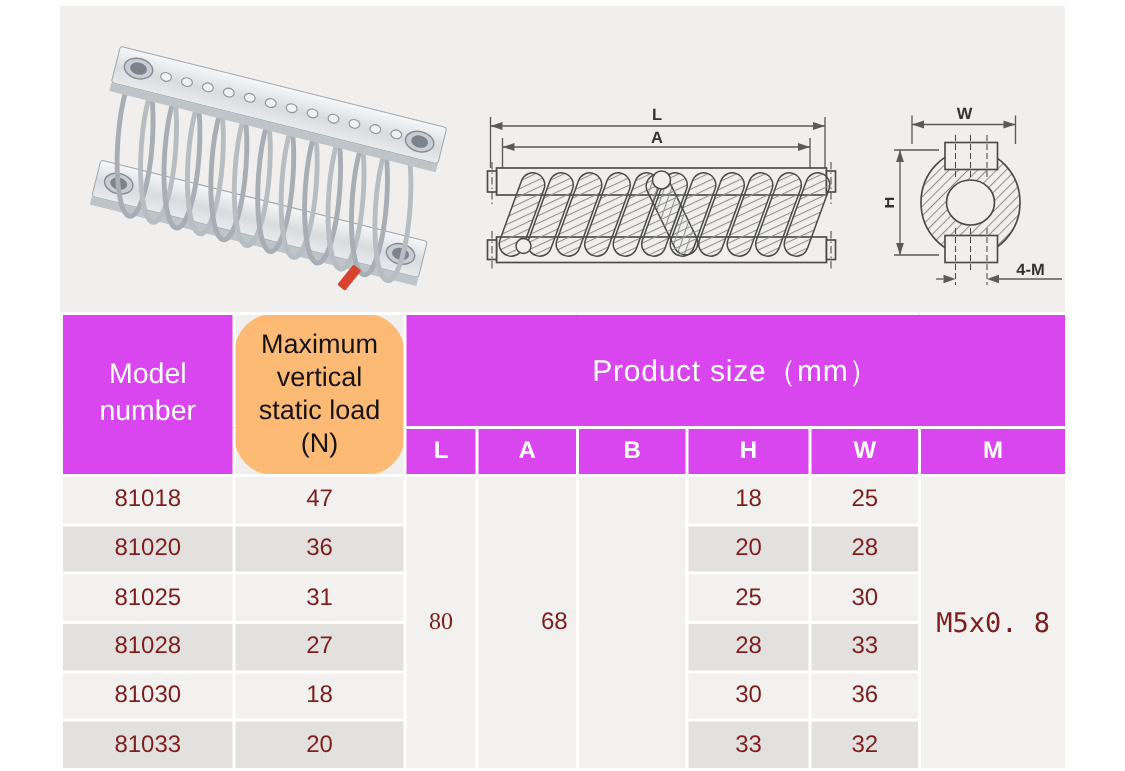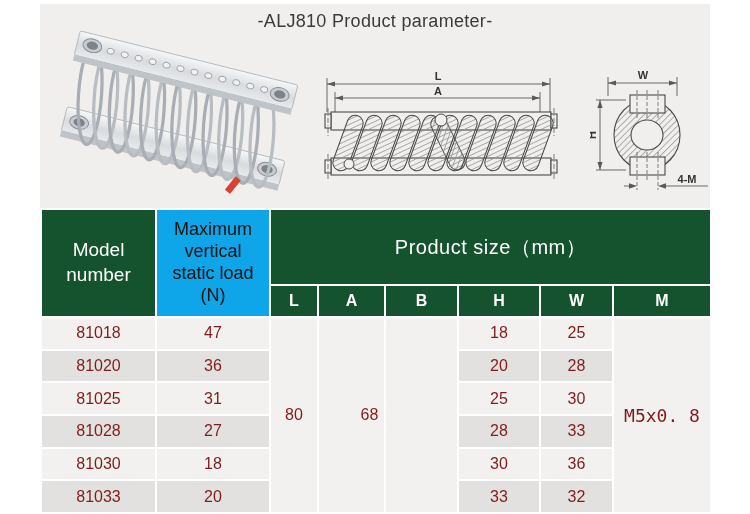--- a/index.html
+++ b/index.html
@@ -10,42 +10,41 @@
          font-size:18px;color:#3d3b39;letter-spacing:.3px;}
   .photo{position:absolute;left:45px;top:30px;width:265px;height:185px;}
   .front-view{position:absolute;left:314px;top:58px;width:254px;height:142px;}
   .end-view{position:absolute;left:590px;top:60px;width:150px;height:140px;}
 
   table.spec{position:absolute;left:40px;top:208px;width:670px;height:306px;
              border-collapse:collapse;table-layout:fixed;}
   .spec th,.spec td{border:2px solid #ffffff;text-align:center;vertical-align:middle;padding:0;}
   .spec thead tr.h1{height:76px;}
   .spec thead tr.h2 th{height:30px;font-size:16px;font-weight:700;}
-  .dark{background:#14532d;color:#ffffff;font-weight:400;}
+  .dark{background:#d946ef;color:#ffffff;font-weight:400;}
   th.model{font-size:19px;line-height:1.3;}
-  th.tan{background:#0ea5e9;color:#161310;font-size:18px;line-height:1.22;
-         font-weight:400;padding:0 8px;}
+  th.tan{background:#fdba74;color:#161310;font-size:18px;line-height:1.22;
+         font-weight:400;padding:0 8px;border-radius:27px;}
   th.group{font-size:20px;letter-spacing:.5px;}
   .spec tbody tr{height:32px;}
   .spec tbody td{font-size:16px;color:#7f1d1d;}
   .spec tbody tr:nth-child(odd) td{background:#f2f1ef;}
   .spec tbody tr:nth-child(even) td{background:#e2e1df;}
-  .spec tbody td.mlight{background:#f0efee;}
+  .spec tbody td.mlight{background:#f0efee;font-family:Liberation Serif, serif;}
   .spec tbody td.mdark{background:#e2e1df;padding-left:36px;}
   .spec tbody td.mono{font-family:"DejaVu Sans Mono",monospace;font-size:18px;}
   svg text{font-family:"Liberation Sans",sans-serif;}
   .dim-label{font-size:11px;font-weight:700;fill:#333;}
 </style>
 </head>
 <body>
 
 <div class="page">
   <div class="content-bg"></div>
 
-  <div class="title">-ALJ810 Product parameter-</div>
 
   <svg class="photo" viewBox="0 -8 265 193" xmlns="http://www.w3.org/2000/svg" style="overflow:visible">
     <defs>
       <linearGradient id="metal" x1="0" y1="0" x2="0" y2="1">
         <stop offset="0" stop-color="#f6f7f8"></stop>
         <stop offset="0.55" stop-color="#d9dcdf"></stop>
         <stop offset="1" stop-color="#e8eaec"></stop>
       </linearGradient>
     </defs>
     <g transform="rotate(14 132 84)">

